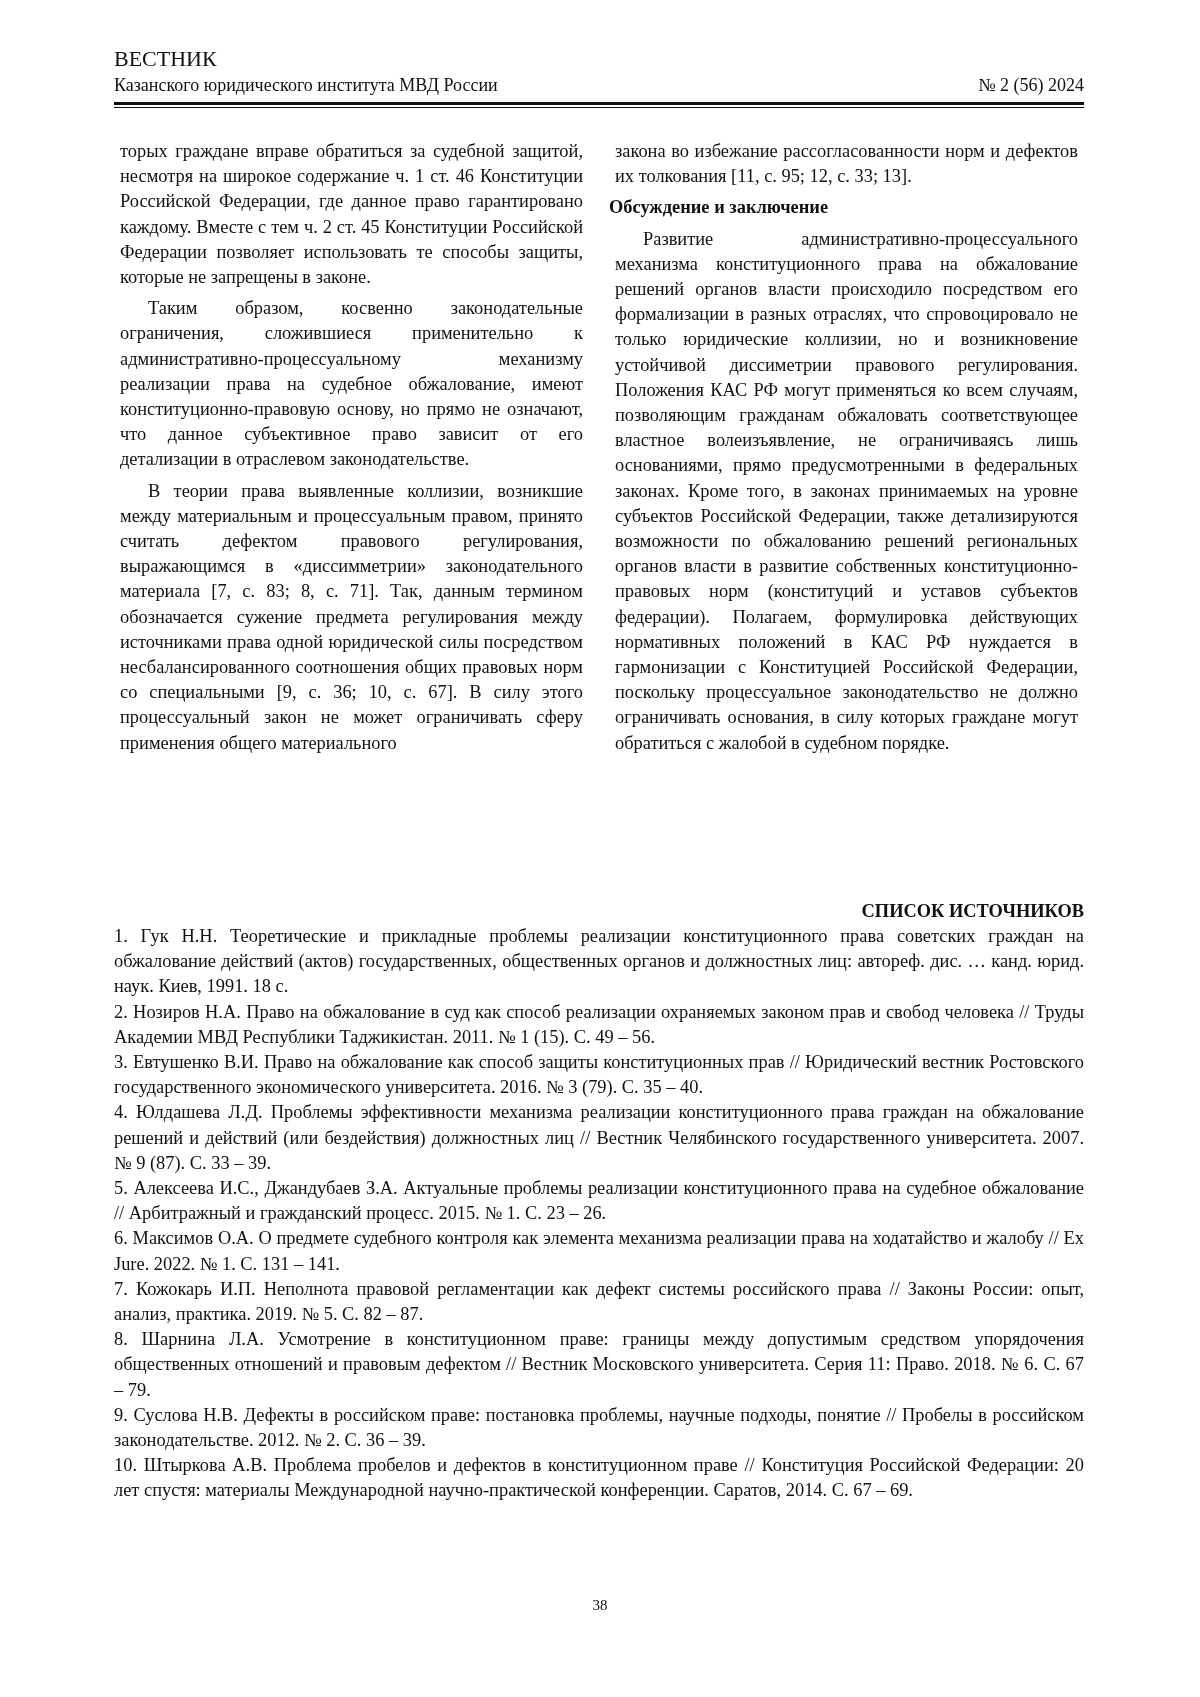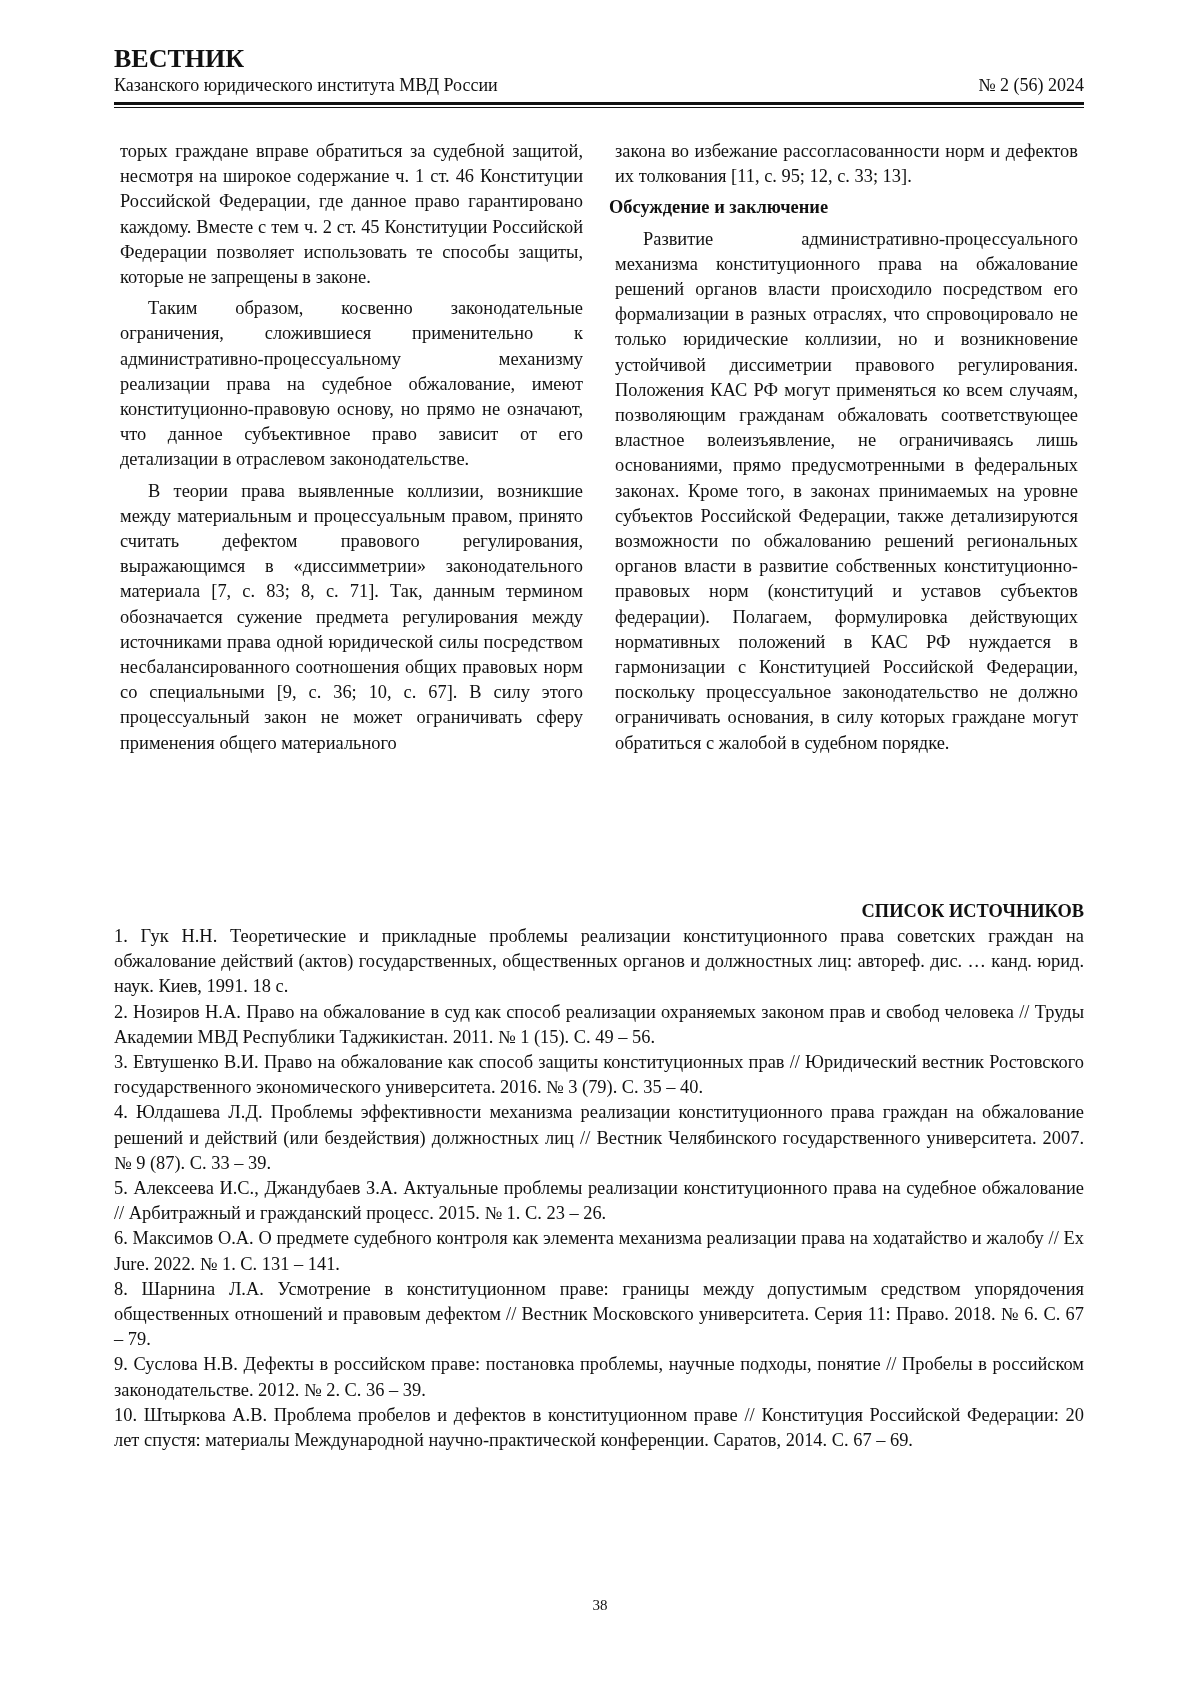--- a/index.html
+++ b/index.html
@@ -1,21 +1,21 @@
 <!DOCTYPE html>
 <html><head>
 <meta charset="utf-8">
 <style>
   html, body { margin: 0; padding: 0; background: #fff; }
   body {
     width: 1200px; height: 1697px; position: relative; overflow: hidden;
     font-family: "Liberation Serif", "DejaVu Serif", serif; color: #111;
   }
   .header { position: absolute; left: 114px; top: 46px; width: 970px; }
-  .hdr-title { font-size: 26px; line-height: 26px; font-weight: bold; }
+  .hdr-title { font-size: 22px; line-height: 26px; }
   .hdr-row { display: flex; justify-content: space-between; font-size: 18px; line-height: 26px; text-align: center; }
   .hdr-rule { margin-top: 4px; border-top: 3px solid #111; height: 2px; border-bottom: 1px solid #111; }
   .cols { position: absolute; left: 114px; top: 133px; width: 970px; display: flex; justify-content: space-between; }
   .col { width: 475px; font-size: 18.4px; line-height: 25.2px; text-align: justify; }
   .col p { margin: 6px; }
   .col p.indent { text-indent: 28px; }
   .col h3 { margin: 0; font-size: 18.4px; line-height: 25.2px; text-align: left; font-weight: bold; }
   .refs { position: absolute; left: 114px; top: 898px; width: 970px; font-size: 18.4px; line-height: 25.2px; text-align: justify; }
   .refs h2 { margin: 0; font-size: 18.4px; line-height: 26px; text-align: right; font-weight: bold; }
   .refs p { margin: 0; }
@@ -47,18 +47,19 @@
 </div>
 
 <div class="refs">
   <h2>СПИСОК ИСТОЧНИКОВ</h2>
   <p>1. Гук Н.Н. Теоретические и прикладные проблемы реализации конституционного права советских граждан на обжалование действий (актов) государственных, общественных органов и должностных лиц: автореф. дис. … канд. юрид. наук. Киев, 1991. 18 с.</p>
   <p>2. Нозиров Н.А. Право на обжалование в суд как способ реализации охраняемых законом прав и свобод человека // Труды Академии МВД Республики Таджикистан. 2011. № 1 (15). С. 49 – 56.</p>
   <p>3. Евтушенко В.И. Право на обжалование как способ защиты конституционных прав // Юридический вестник Ростовского государственного экономического университета. 2016. № 3 (79). С. 35 – 40.</p>
   <p>4. Юлдашева Л.Д. Проблемы эффективности механизма реализации конституционного права граждан на обжалование решений и действий (или бездействия) должностных лиц // Вестник Челябинского государственного университета. 2007. № 9 (87). С. 33 – 39.</p>
   <p>5. Алексеева И.С., Джандубаев З.А. Актуальные проблемы реализации конституционного права на судебное обжалование // Арбитражный и гражданский процесс. 2015. № 1. С. 23 – 26.</p>
   <p>6. Максимов О.А. О предмете судебного контроля как элемента механизма реализации права на ходатайство и жалобу // Ex Jure. 2022. № 1. С. 131 – 141.</p>
+  <p>7. Кожокарь И.П. Неполнота правовой регламентации как дефект системы российского права // Законы России: опыт, анализ, практика. 2019. № 5. С. 82 – 87.</p>
   <p>8. Шарнина Л.А. Усмотрение в конституционном праве: границы между допустимым средством упорядочения общественных отношений и правовым дефектом // Вестник Московского университета. Серия 11: Право. 2018. № 6. С. 67 – 79.</p>
   <p>9. Суслова Н.В. Дефекты в российском праве: постановка проблемы, научные подходы, понятие // Пробелы в российском законодательстве. 2012. № 2. С. 36 – 39.</p>
   <p>10. Штыркова А.В. Проблема пробелов и дефектов в конституционном праве // Конституция Российской Федерации: 20 лет спустя: материалы Международной научно-практической конференции. Саратов, 2014. С. 67 – 69.</p>
 </div>
 
 <div class="page-num">38</div>
 
 </body></html>

